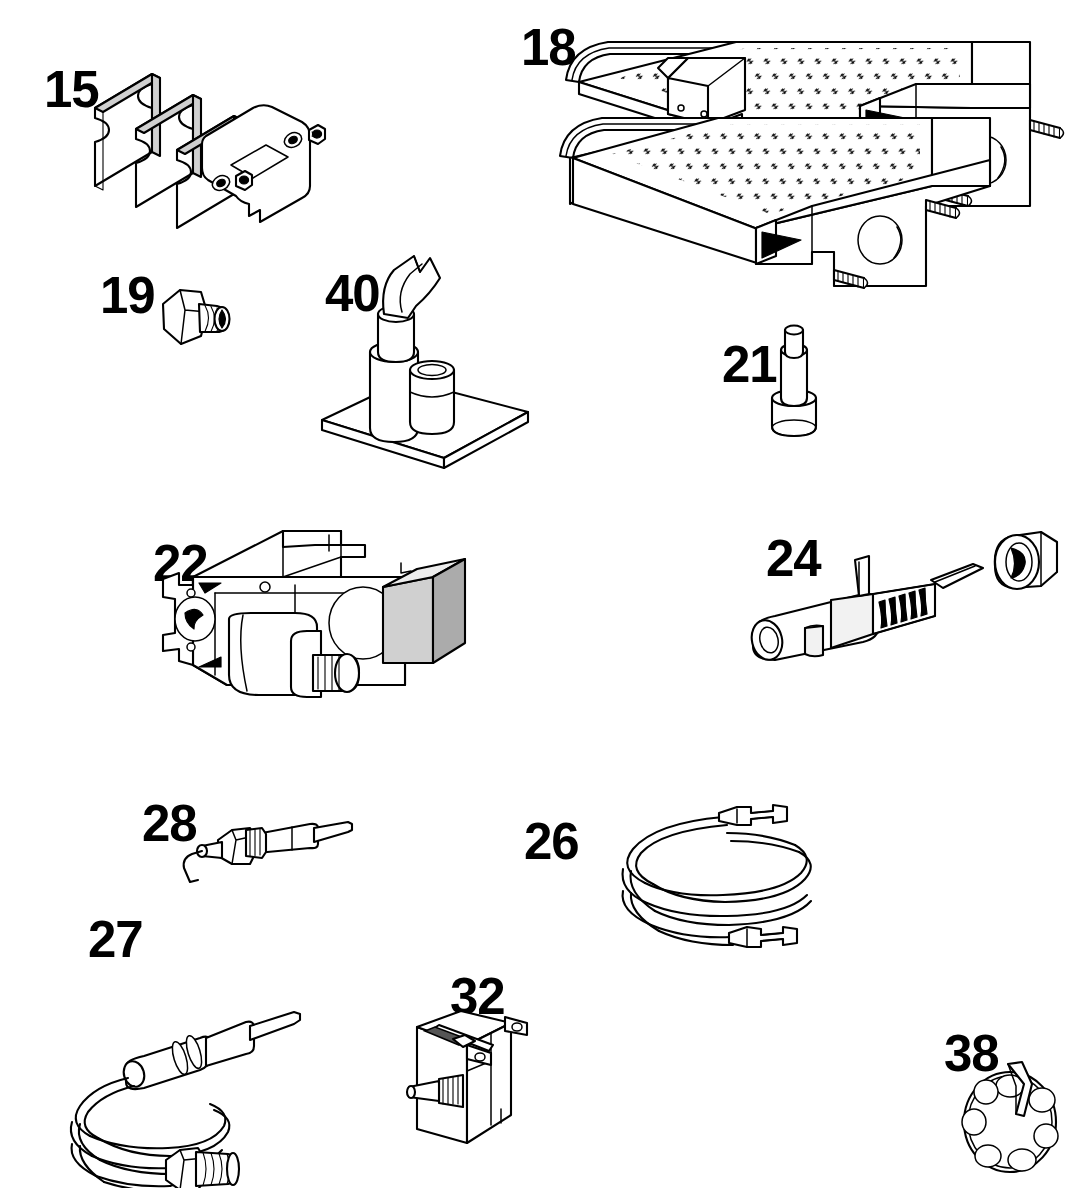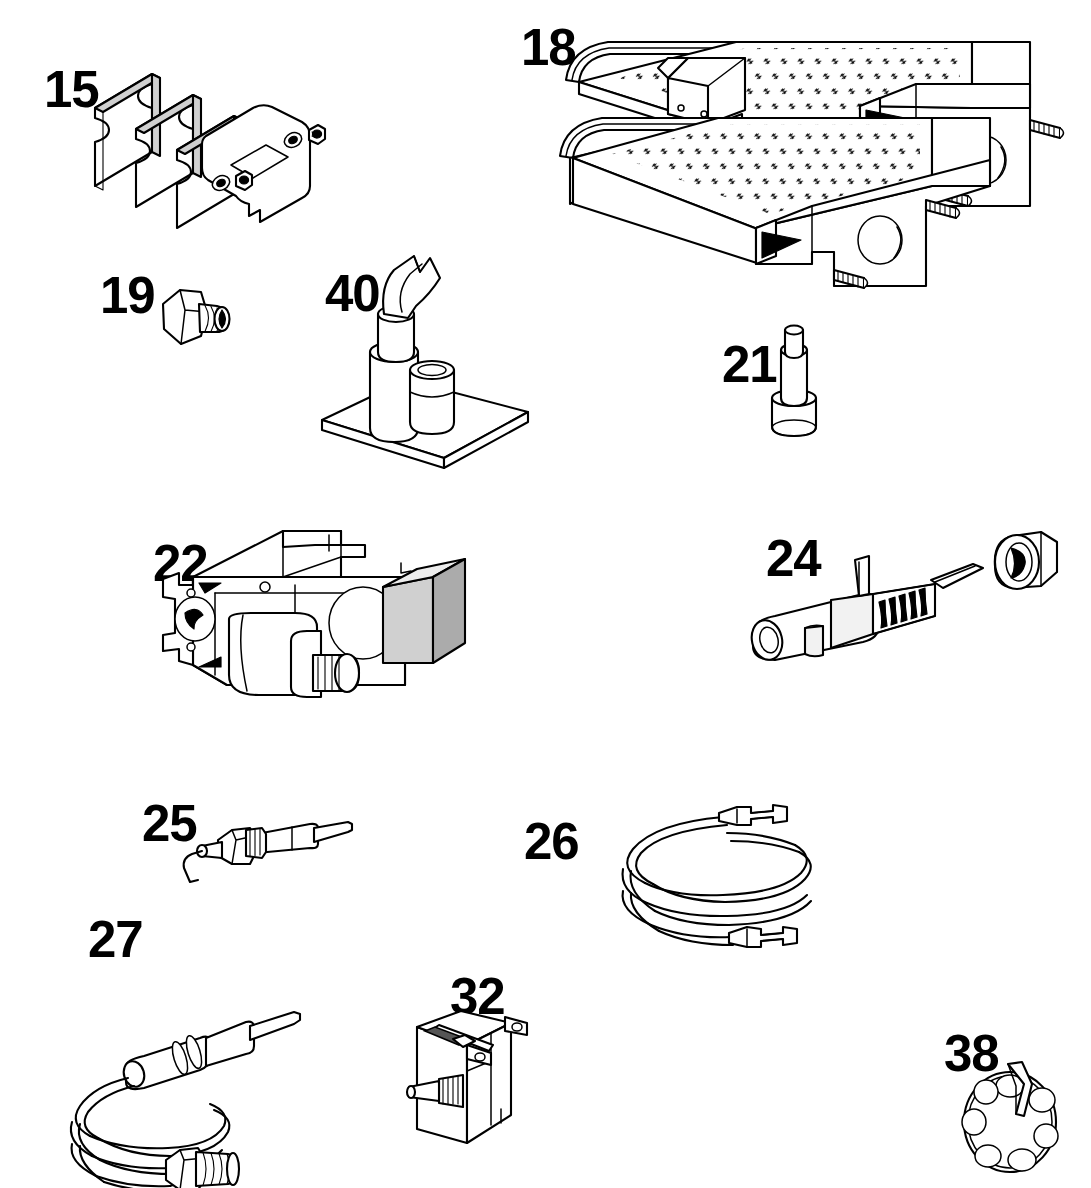--- a/index.html
+++ b/index.html
@@ -53,21 +53,21 @@
 
 <div id="sheet">
 
   <div class="callout" style="left:44px;  top:64px;">15</div>
   <div class="callout" style="left:521px; top:22px;">18</div>
   <div class="callout" style="left:100px; top:270px;">19</div>
   <div class="callout" style="left:325px; top:268px;">40</div>
   <div class="callout" style="left:722px; top:339px;">21</div>
   <div class="callout" style="left:153px; top:510px;margin-top:28px;">22</div>
   <div class="callout" style="left:766px; top:533px;">24</div>
-  <div class="callout" style="left:142px; top:798px;">25</div>
+  <div class="callout" style="left:142px; top:798px;">28</div>
   <div class="callout" style="left:524px; top:816px;">26</div>
   <div class="callout" style="left:88px;  top:914px;">27</div>
   <div class="callout" style="left:450px; top:971px;">32</div>
   <div class="callout" style="left:944px; top:1028px;">38</div>
 
   <div class="part" style="left:90px; top:52px;">
     <svg width="235" height="180" viewBox="0 0 235 180">
       <defs>
         <pattern id="speckA" width="13" height="13" patternUnits="userSpaceOnUse">
           <rect width="13" height="13" fill="#ededed"></rect>

